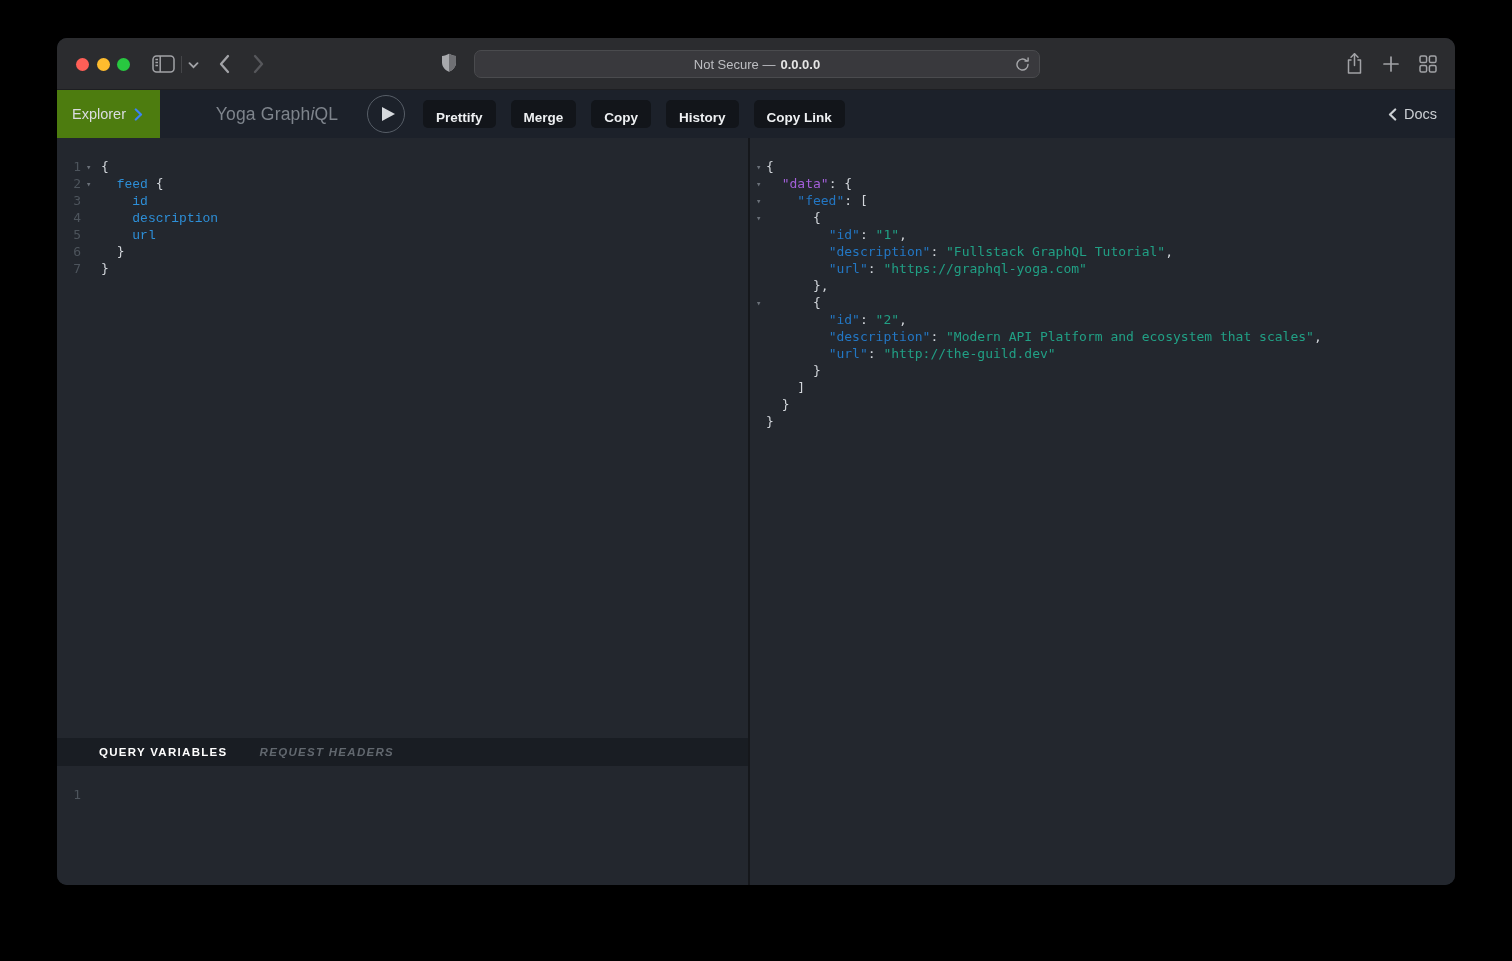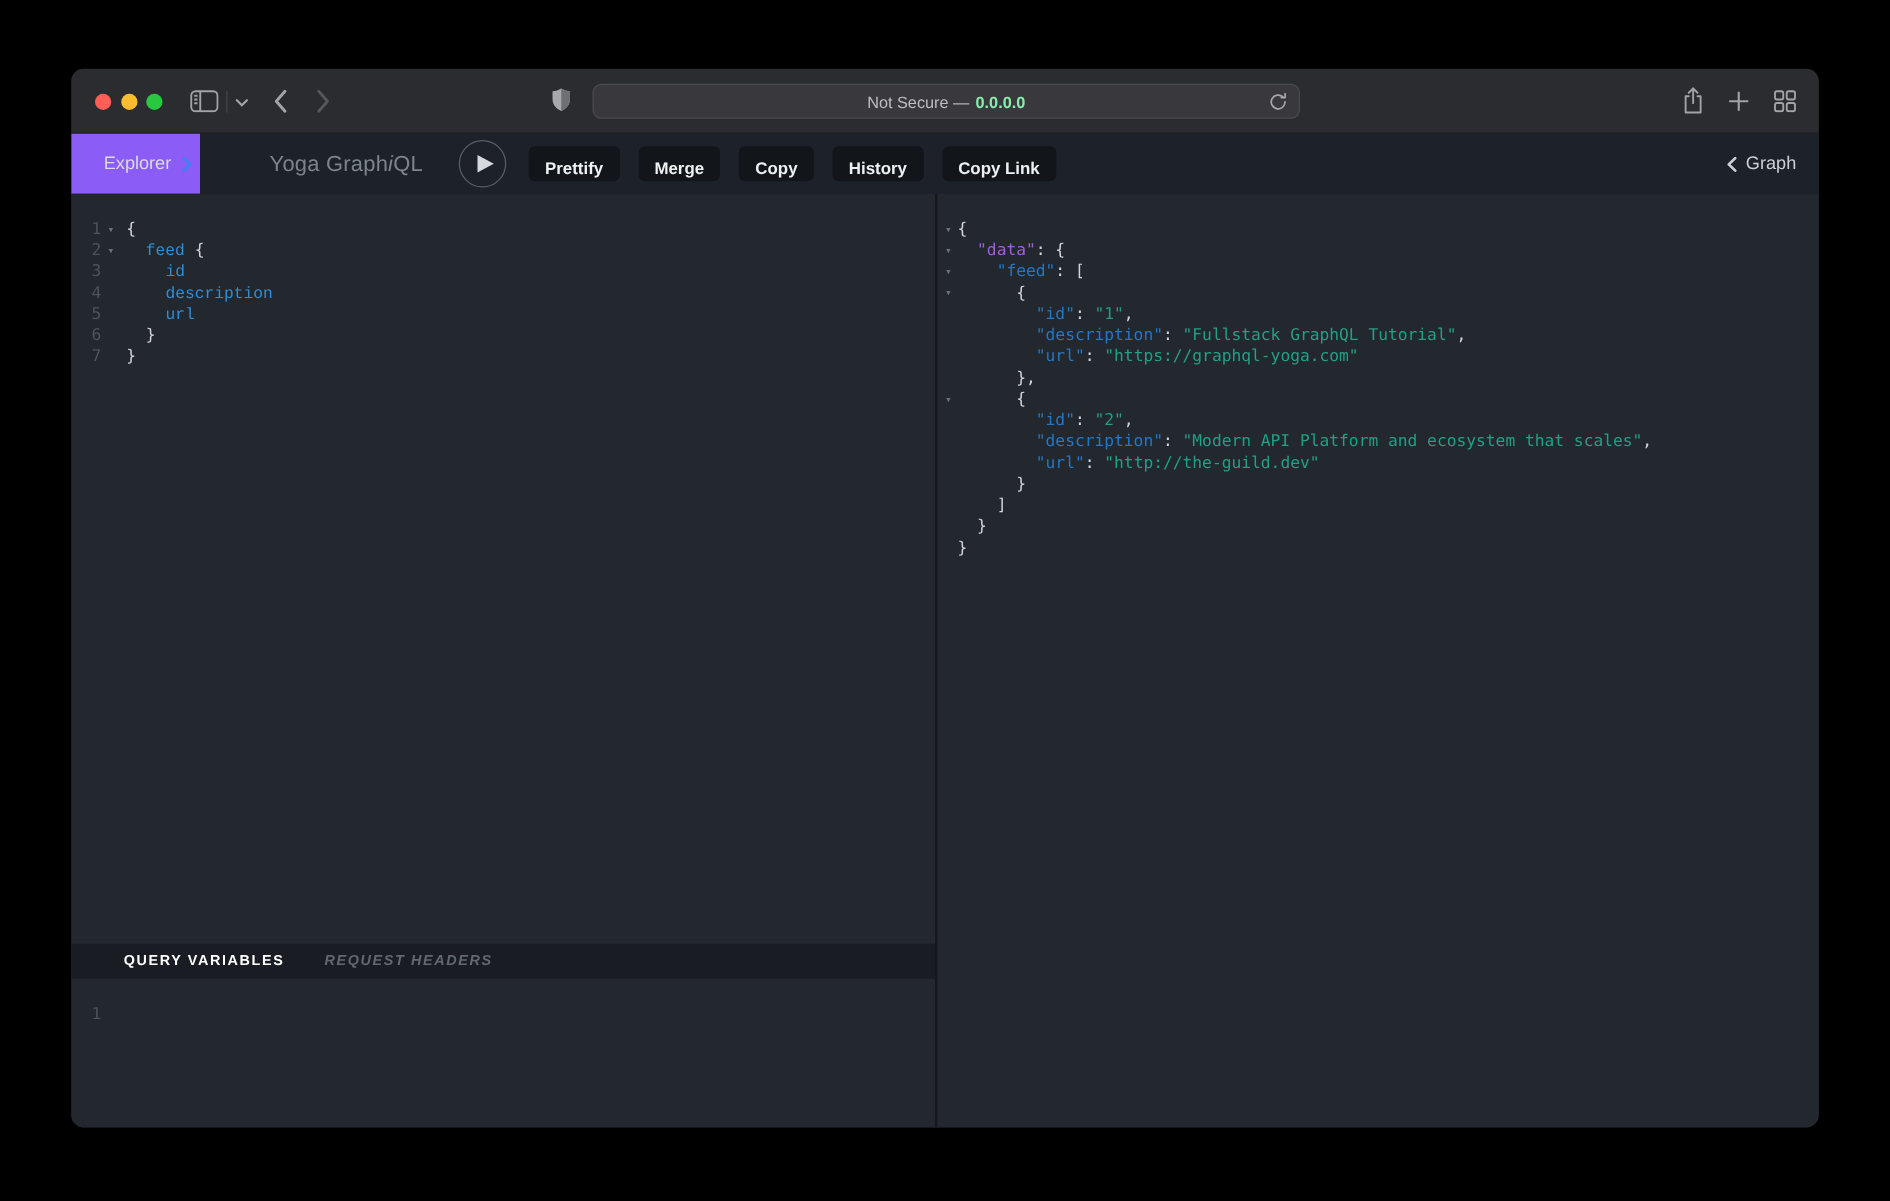--- a/index.html
+++ b/index.html
@@ -1,44 +1,44 @@
 <!DOCTYPE html>
 <html style="--traffic-red: #ff5f57; --traffic-yellow: #febc2e; --traffic-green: #28c840; --accent-blue: #3b82f6; --field-blue: #2d8fd8; --key-blue: #2377c4; --key-purple: #a35fd9; --string-teal: #21a085; --punct: #d2d6db;"><head>
 <meta charset="utf-8">
 <style>
   * { margin:0; padding:0; box-sizing:border-box; }
   html,body { width:1512px; height:961px; background:#000; overflow:hidden;
               font-family:"Liberation Sans", sans-serif; }
   .stage { position:relative; width:1512px; height:961px; background:#000; }
 
   
-  .window { position:absolute; left:57px; top:55px; width:1398px; height:847px;
+  .window { position:absolute; left:57px; top:38px; width:1398px; height:847px;
             border-radius:10px; overflow:hidden; background:#23272e;
             box-shadow:0 18px 60px rgba(0,0,0,.65); }
 
   
   .chrome { position:relative; height:52px; background:#2b2c2f; border-bottom:1px solid #1e1f22; }
   .chrome svg { display:block; }
   .traffic { position:absolute; left:19px; top:20px; display:flex; gap:7.5px; }
   .tl { width:13px; height:13px; border-radius:50%; }
   .tl.red{ background:var(--traffic-red);} .tl.yel{ background:var(--traffic-yellow);} .tl.grn{ background:var(--traffic-green);}
   .chrome .icon { color:#a2a3a7; position:absolute; cursor:default; }
   .chrome .icon.disabled { color:#56575b; }
   .vsep { position:absolute; left:124px; top:18px; width:1px; height:17px; background:#454649; }
   .urlbar { position:absolute; left:417px; top:12px; width:566px; height:28px;
             background:#39393d; border:1px solid #4a4b4e; border-radius:7px;
             display:flex; align-items:center; justify-content:center; }
   .urlbar .sec { color:#bdbec2; font-size:13px; }
-  .urlbar .host { color:#86efac; font-size:13px; font-weight:700; margin-left:5px; }
+  .urlbar .host { color:#e5e5e5; font-size:13px; font-weight:700; margin-left:5px; }
   .urlbar .reload { position:absolute; right:9px; top:6px; color:#a6a7ab; }
 
   
   .gql-toolbar { position:relative; height:48px; background:#1c212a; }
-  .explorer { position:absolute; left:0; top:0; width:103px; height:48px; background:#8b5cf6;
-              display:flex; align-items:center; padding-left:26px; gap:8px; cursor:pointer; }
+  .explorer { position:absolute; left:0; top:0; width:103px; height:48px; background:#4d7c0f;
+              display:flex; align-items:center; padding-left:15px; gap:8px; cursor:pointer; }
   .explorer span { color:#dadce0; font-size:14.5px; }
   .gql-title { position:absolute; left:120px; top:0; width:200px; height:48px;
                display:flex; align-items:center; justify-content:center;
                color:#7e848c; font-size:17.5px; letter-spacing:.2px; }
   .gql-title .it { font-style:italic; }
   .playbtn { position:absolute; left:310px; top:5px; width:38px; height:38px; border-radius:50%;
              border:1.5px solid #575e67; background:transparent; display:flex; align-items:center;
              justify-content:center; cursor:pointer; }
   .playbtn .tri { width:0; height:0; border-left:13px solid #d6d9dd;
                   border-top:7.5px solid transparent; border-bottom:7.5px solid transparent; margin-left:4px; }
@@ -186,21 +186,21 @@
           <button class="tbtn">Merge</button>
           <button class="tbtn">Copy</button>
           <button class="tbtn">History</button>
           <button class="tbtn">Copy Link</button>
         </div>
 
       <div class="docs">
         <svg width="9" height="13" viewBox="0 0 9 13" fill="none" stroke="#ccd0d4" stroke-width="2.2" stroke-linecap="round" stroke-linejoin="round">
           <path d="M7.2 1.5 L2 6.5 L7.2 11.5"></path>
         </svg>
-        <span>Graph</span>
+        <span>Docs</span>
       </div>
     </div>
 
     <div class="content">
       <div class="left-pane">
         <div class="query-editor">
           <div>
               <div class="cm-line q">
                 <span class="ln">1</span>
                 <span class="fold">▾</span>

